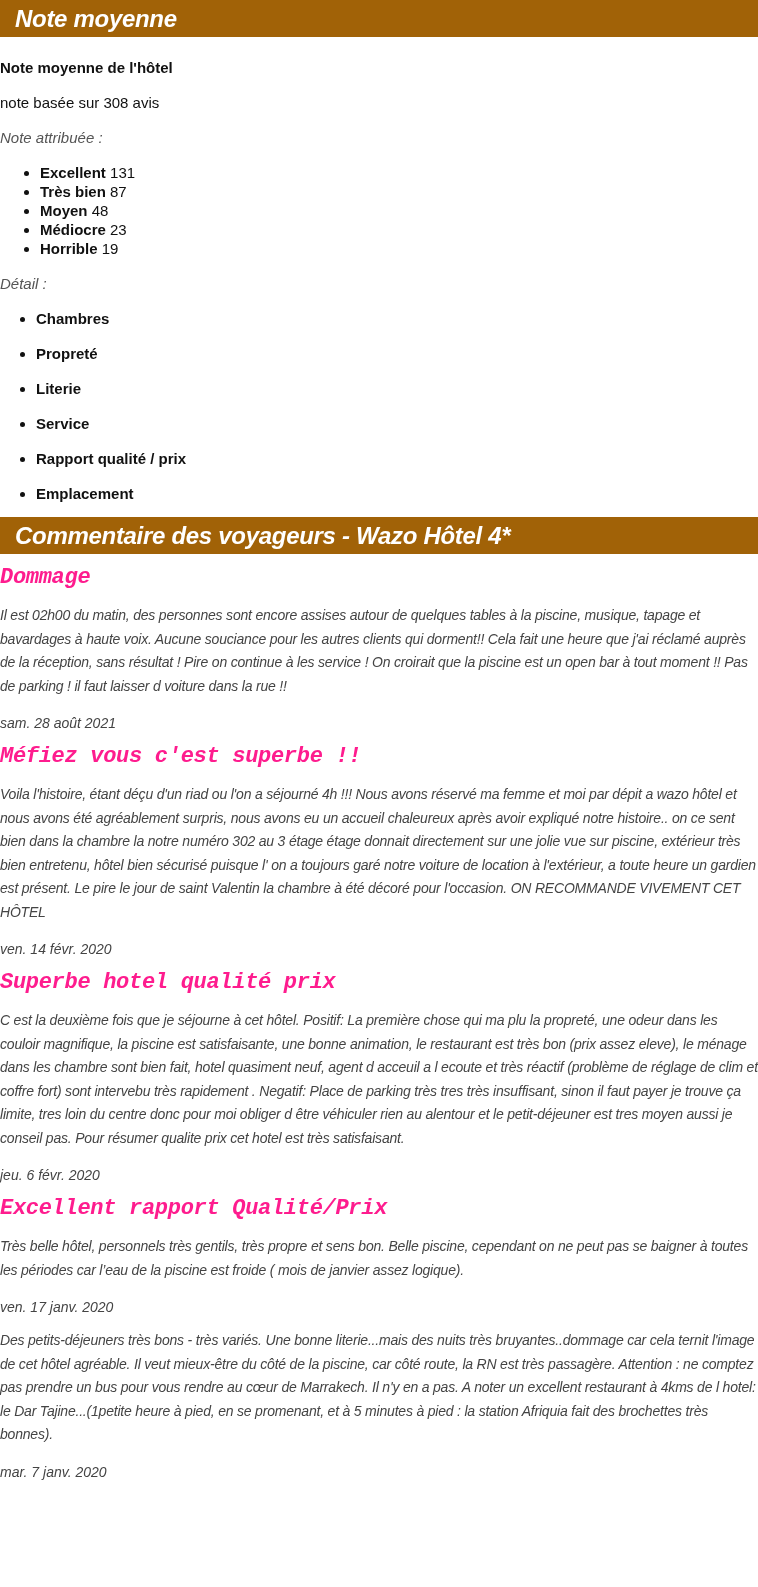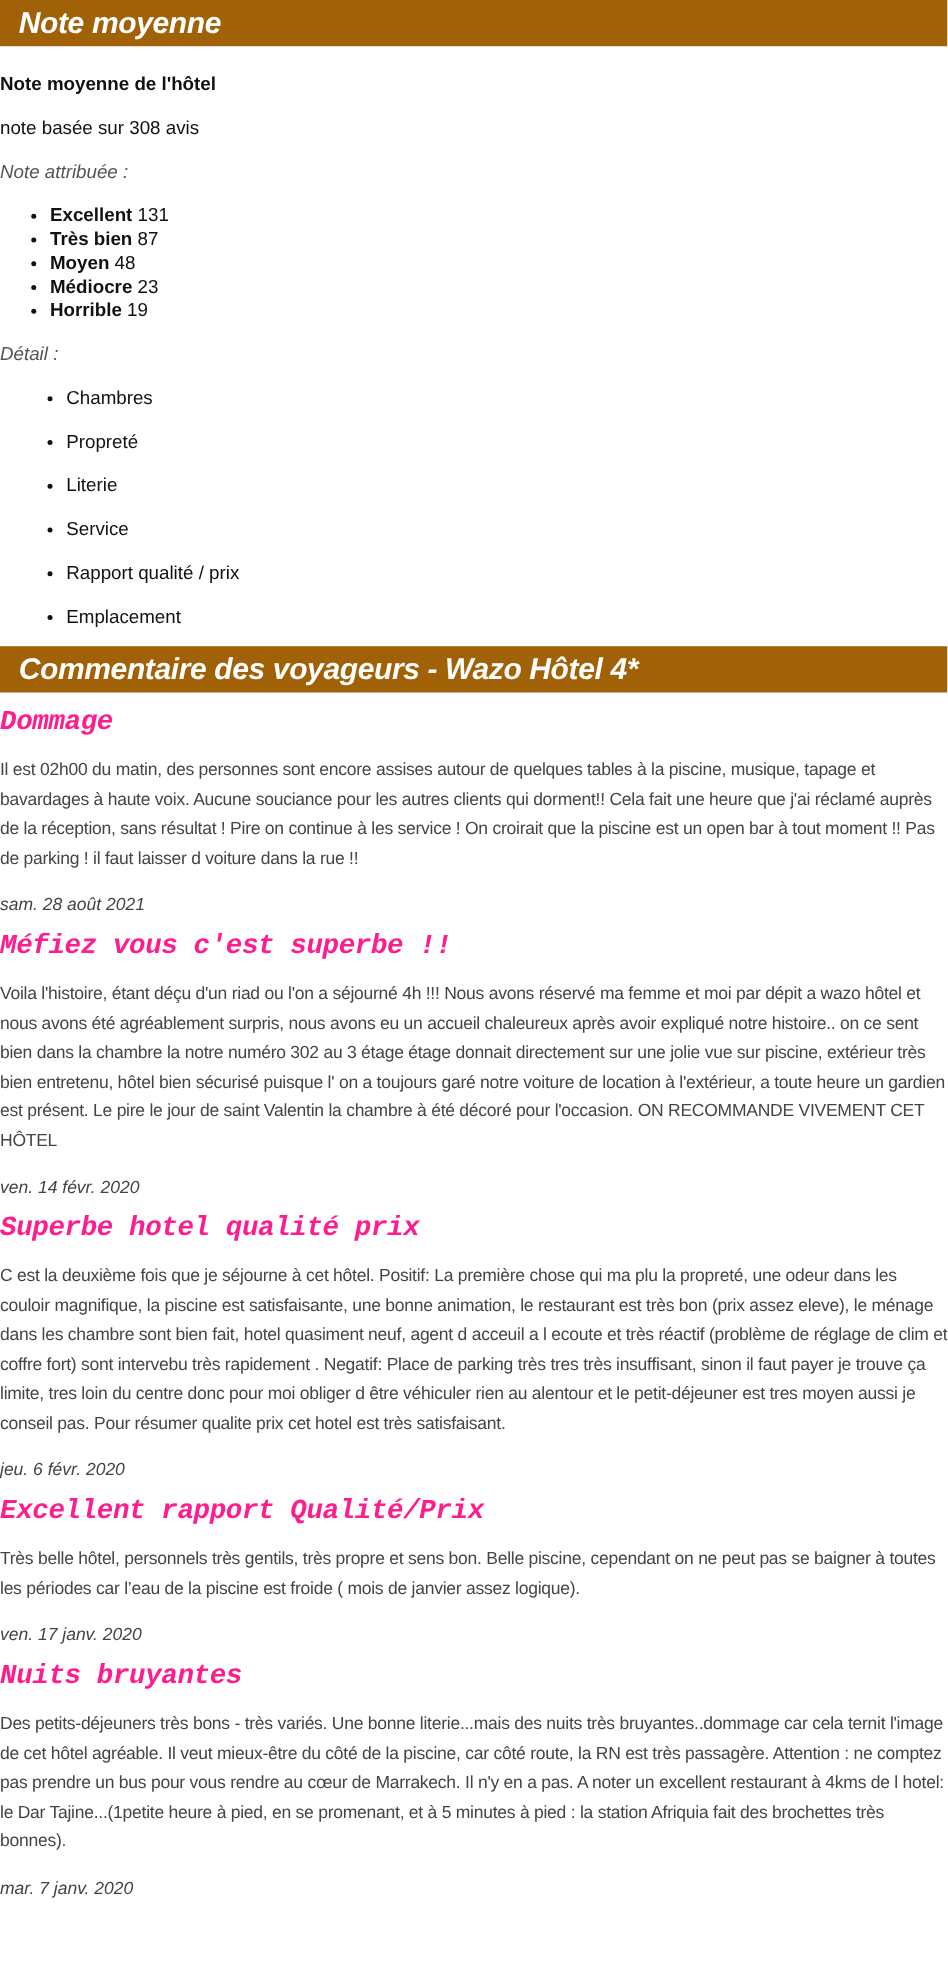--- a/index.html
+++ b/index.html
@@ -44,40 +44,42 @@
       padding-left: 40px;
       list-style: disc;
     }
     ul.ratings li {
       line-height: 19px;
       font-size: 15px;
     }
     ul.ratings li b { font-weight: bold; }
     ul.details {
       margin: 16px 0 0 0;
-      padding-left: 53px;
+      padding-left: 36px;
       list-style: disc;
+      font-weight: bold;
     }
     ul.details li {
       line-height: 19px;
       font-size: 15px;
       margin-bottom: 16px;
     }
     ul.details li:last-child { margin-bottom: 0; }
     .review-title {
       color: #fe1c8e;
       font-style: italic;
       font-weight: bold;
       font-size: 22px;
       margin: 10px 0 0 0;
       line-height: 28px;
       letter-spacing: -0.3px;
       font-family: Liberation Mono, monospace;
     }
     .review-body {
+      font-style: italic;
       color: #444444;
       font-size: 14px;
       line-height: 23.5px;
       margin: 12px 0 0 0;
       letter-spacing: -0.2px;
     }
     .review-date {
       font-style: italic;
       color: #444444;
       font-size: 14px;
@@ -132,16 +134,15 @@
   <p class="review-date">jeu. 6 févr. 2020</p>
 </section>
 
 <section>
   <h3 class="review-title">Excellent rapport Qualité/Prix</h3>
   <p class="review-body">Très belle hôtel, personnels très gentils, très propre et sens bon. Belle piscine, cependant on ne peut pas se baigner à toutes les périodes car l’eau de la piscine est froide ( mois de janvier assez logique).</p>
   <p class="review-date">ven. 17 janv. 2020</p>
 </section>
 
 <section>
-  <h3 class="review-title">Nuits bruyantes</h3>
   <p class="review-body">Des petits-déjeuners très bons - très variés. Une bonne literie...mais des nuits très bruyantes..dommage car cela ternit l'image de cet hôtel agréable. Il veut mieux-être du côté de la piscine, car côté route, la RN est très passagère. Attention : ne comptez pas prendre un bus pour vous rendre au cœur de Marrakech. Il n'y en a pas. A noter un excellent restaurant à 4kms de l hotel: le Dar Tajine...(1petite heure à pied, en se promenant, et à 5 minutes à pied : la station Afriquia fait des brochettes très bonnes).</p>
   <p class="review-date">mar. 7 janv. 2020</p>
 </section>
 
 </body></html>

